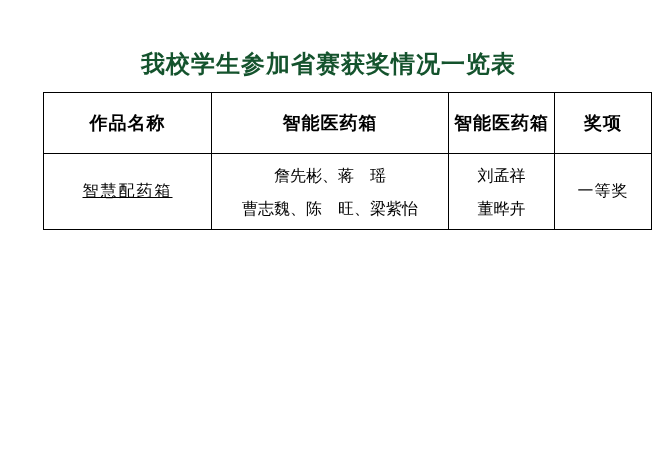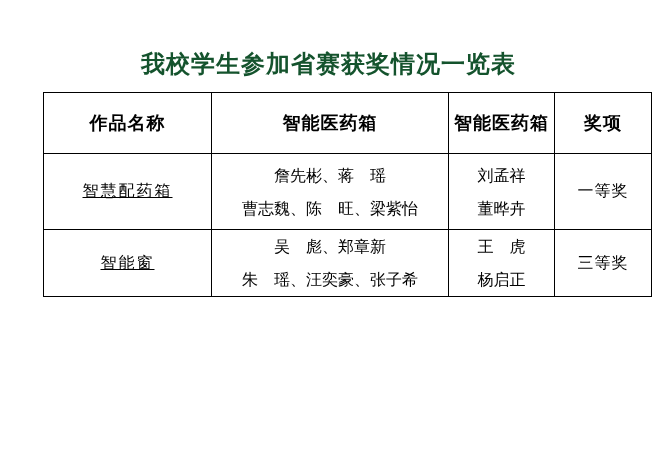--- a/index.html
+++ b/index.html
@@ -93,28 +93,16 @@
         <td class="students-cell">
           <div>詹先彬、蒋　瑶</div>
           <div>曹志魏、陈　旺、梁紫怡</div>
         </td>
         <td class="teachers-cell">
           <div>刘孟祥</div>
           <div>董晔卉</div>
         </td>
         <td class="award-cell">一等奖</td>
       </tr>
-      <tr class="r3">
-        <td class="work-cell">智能窗</td>
-        <td class="students-cell">
-          <div>吴　彪、郑章新</div>
-          <div>朱　瑶、汪奕豪、张子希</div>
-        </td>
-        <td class="teachers-cell">
-          <div>王　虎</div>
-          <div>杨启正</div>
-        </td>
-        <td class="award-cell">三等奖</td>
-      </tr>
     </tbody>
   </table>
 
 </div>
 
 </body></html>

